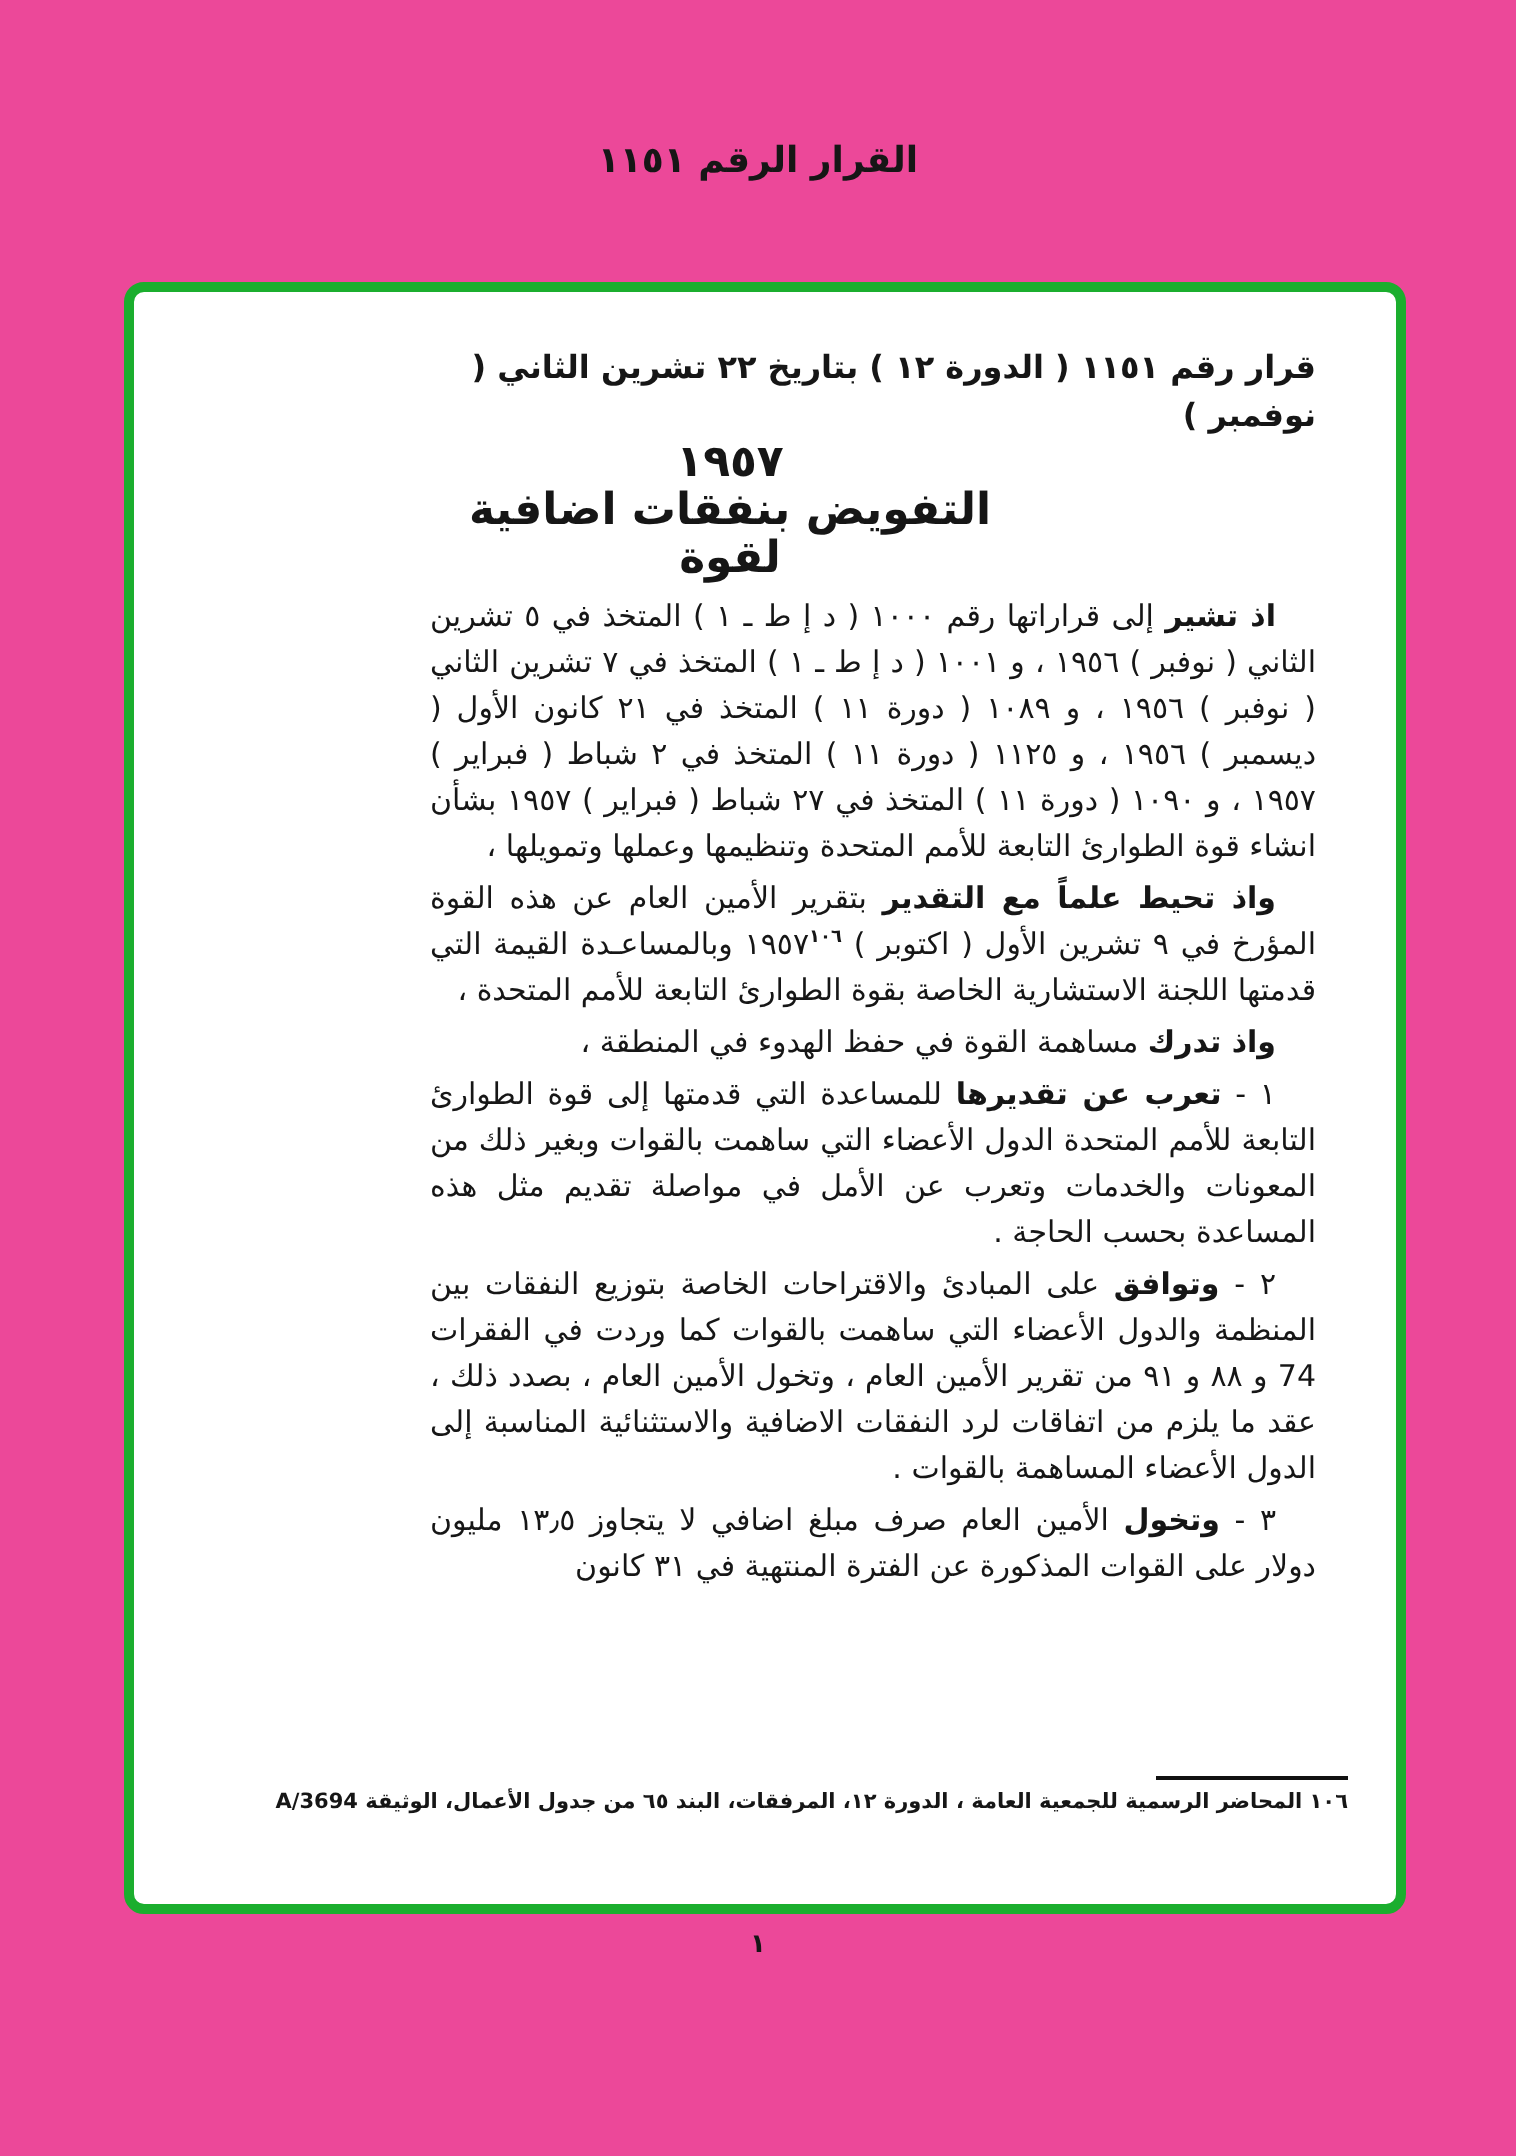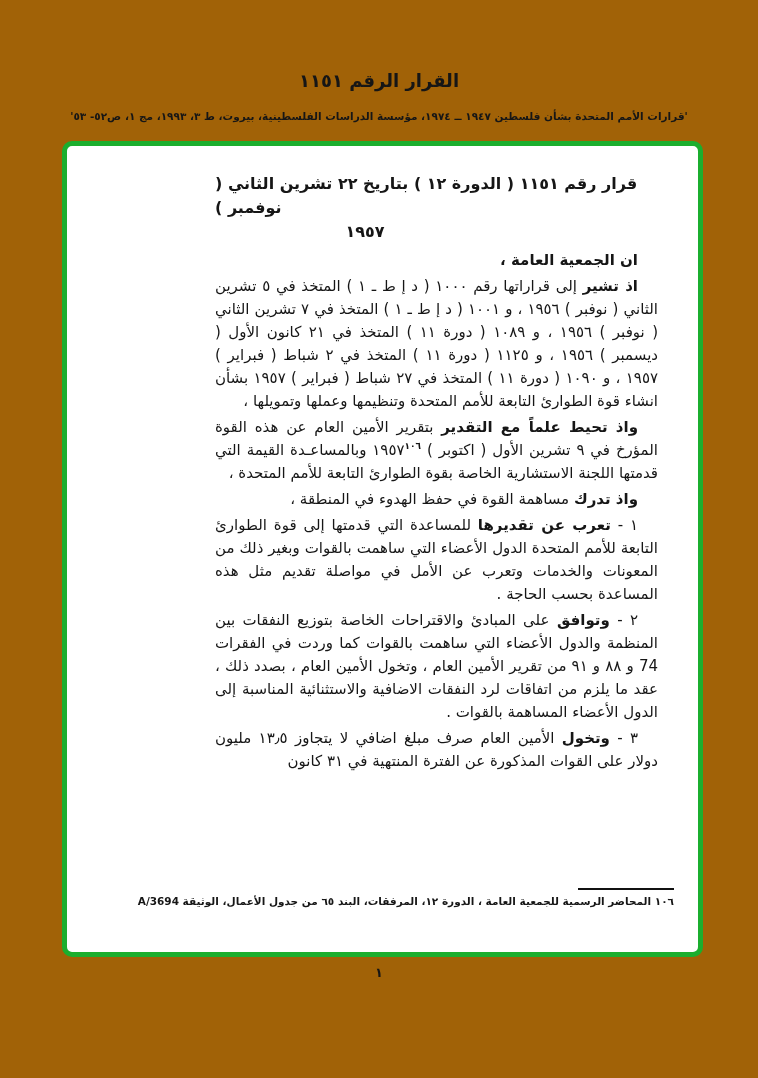--- a/index.html
+++ b/index.html
@@ -1,41 +1,41 @@
 <!DOCTYPE html>
 <html lang="ar"><head>
 <meta charset="utf-8">
 <style>
   html,body{margin:0;padding:0;background:#ffffff;}
   .page{
-    position:relative;width:758px;height:1078px;background:#a16207;
+    position:relative;width:758px;height:1078px;background:#ec4899;
     font-family:"DejaVu Sans",sans-serif;color:#161616;overflow:hidden;
   }
   .doc-title{
     position:absolute;top:70px;left:0;width:100%;text-align:center;
     direction:rtl;font-size:18px;font-weight:bold;letter-spacing:.5px;
   }
   .citation{
     position:absolute;top:110px;left:0;width:100%;text-align:center;
     direction:rtl;font-size:10.5px;font-weight:bold;white-space:nowrap;
   }
   .frame{
     position:absolute;left:62px;top:141px;width:631px;height:806px;
     border:5px solid #1bae2e;border-radius:10px;background:#ffffff;
   }
   .column{
     position:absolute;top:0;left:148px;width:443px;height:100%;direction:rtl;
   }
   .res-heading{
-    margin:26px 0 0 0;text-align:left;font-weight:bold;
+    margin:26px 0 0 0;text-align:right;font-weight:bold;
     font-size:16px;line-height:24px;
   }
   .hgroup{
     width:300px;margin:0 auto 0 0; 
-    text-align:center;font-weight:bold;font-size:16px;line-height:24px;
+    text-align:center;font-weight:bold;font-size:22px;line-height:24px;
   }
   .body{
     margin-top:5px;font-size:15px;line-height:23px;text-align:justify;
     text-justify:inter-word;
   }
   .para{margin:0;text-indent:20px;}
   .para + .para{margin-top:3px;}
   .bold{font-weight:bold;}
   .fn-ref{font-size:9px;font-weight:bold;vertical-align:super;line-height:0;}
   .footnote{position:absolute;top:742px;right:-16px;width:462px;direction:rtl;}
@@ -47,34 +47,33 @@
     font-size:13px;font-weight:bold;
   }
 </style>
 </head>
 <body>
 
 <div class="page">
 
   <div class="doc-title">القرار الرقم ١١٥١</div>
 
-  <div class="citation">'قرارات الأمم المتحدة بشأن فلسطين ١٩٤٧ ــ ١٩٧٤، مؤسسة الدراسات الفلسطينية، بيروت، ط ٣، ١٩٩٣، مج ١، ص٥٢- ٥٣'</div>
 
   <div class="frame" style="border-color: rgb(27, 174, 46);">
     <div class="column">
 
       <div class="res-heading">قرار رقم ١١٥١ ( الدورة ١٢ ) بتاريخ ٢٢ تشرين الثاني ( نوفمبر )</div>
 
       <div class="hgroup">
         <div>١٩٥٧</div>
+        <div>التفويض بنفقات اضافية لقوة</div>
       </div>
 
       <div class="body">
 
-        <p class="para"><span class="bold">ان الجمعية العامة ،</span></p>
 
         <p class="para"><span class="bold">اذ تشير</span><span> إلى قراراتها رقم ١٠٠٠ ( د إ ط ـ ١ ) المتخذ في ٥ تشرين الثاني ( نوفبر ) ١٩٥٦ ، و ١٠٠١ ( د إ ط ـ ١ ) المتخذ في ٧ تشرين الثاني ( نوفبر ) ١٩٥٦ ، و ١٠٨٩ ( دورة ١١ ) المتخذ في ٢١ كانون الأول ( ديسمبر ) ١٩٥٦ ، و ١١٢٥ ( دورة ١١ ) المتخذ في ٢ شباط ( فبراير ) ١٩٥٧ ، و ١٠٩٠ ( دورة ١١ ) المتخذ في ٢٧ شباط ( فبراير ) ١٩٥٧ بشأن انشاء قوة الطوارئ التابعة للأمم المتحدة وتنظيمها وعملها وتمويلها ،</span></p>
 
         <p class="para"><span class="bold">واذ تحيط علماً مع التقدير</span><span> بتقرير الأمين العام عن هذه القوة المؤرخ في ٩ تشرين الأول ( اكتوبر ) ١٩٥٧</span><span class="fn-ref">١٠٦</span><span> وبالمساعـدة القيمة التي قدمتها اللجنة الاستشارية الخاصة بقوة الطوارئ التابعة للأمم المتحدة ،</span></p>
 
         <p class="para"><span class="bold">واذ تدرك</span><span> مساهمة القوة في حفظ الهدوء في المنطقة ،</span></p>
 
         <p class="para"><span>١ - </span><span class="bold">تعرب عن تقديرها</span><span> للمساعدة التي قدمتها إلى قوة الطوارئ التابعة للأمم المتحدة الدول الأعضاء التي ساهمت بالقوات وبغير ذلك من المعونات والخدمات وتعرب عن الأمل في مواصلة تقديم مثل هذه المساعدة بحسب الحاجة .</span></p>
 
         <p class="para"><span>٢ - </span><span class="bold">وتوافق</span><span> على المبادئ والاقتراحات الخاصة بتوزيع النفقات بين المنظمة والدول الأعضاء التي ساهمت بالقوات كما وردت في الفقرات 74 و ٨٨ و ٩١ من تقرير الأمين العام ، وتخول الأمين العام ، بصدد ذلك ، عقد ما يلزم من اتفاقات لرد النفقات الاضافية والاستثنائية المناسبة إلى الدول الأعضاء المساهمة بالقوات .</span></p>

